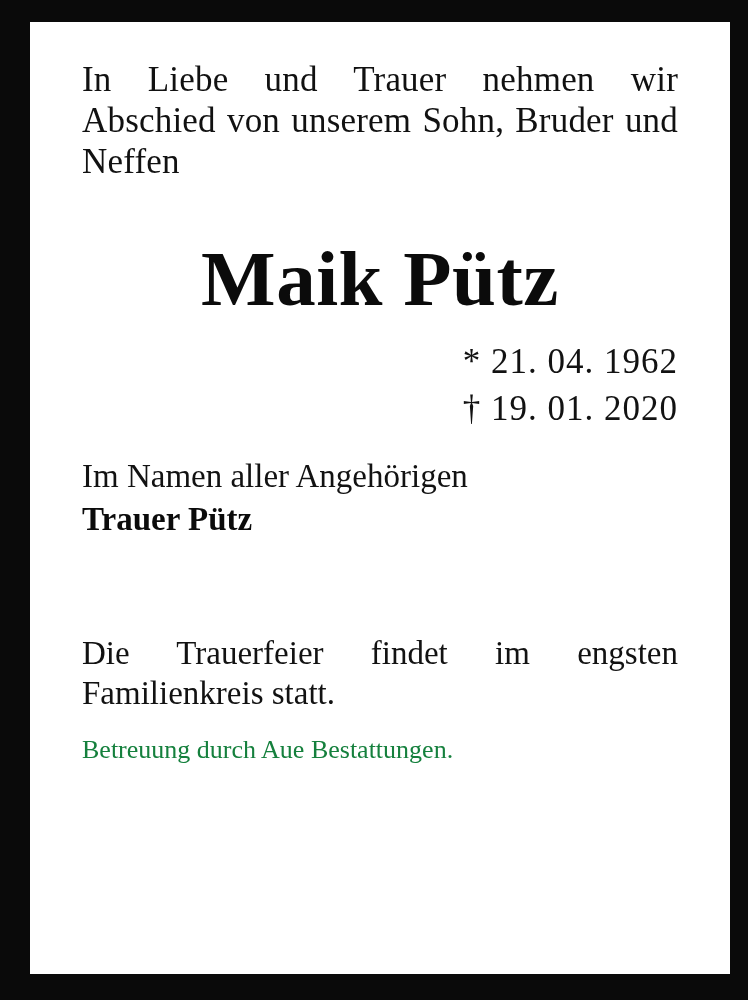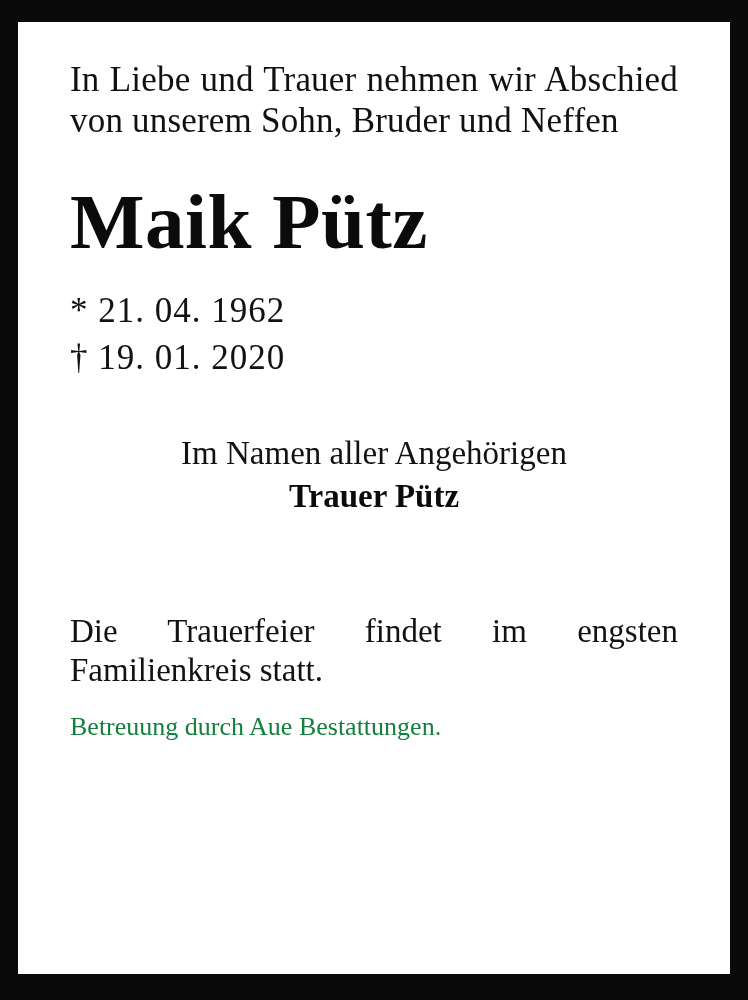--- a/index.html
+++ b/index.html
@@ -12,63 +12,62 @@
     height: 1000px;
     overflow: hidden;
     font-family: "Liberation Serif", serif;
     color: #111111;
   }
   .obituary-frame {
     box-sizing: border-box;
     width: 748px;
     height: 1000px;
     background: #0a0a0a;
-    padding: 22px 18px 26px 18px;
+    padding: 22px 18px 26px 30px;
   }
   .obituary-card {
     box-sizing: border-box;
     width: 100%;
     height: 100%;
     background: #ffffff;
     padding: 38px 52px 20px 52px;
     display: flex;
     flex-direction: column;
   }
   .intro {
     font-size: 35px;
     line-height: 1.17;
     text-align: justify;
     text-align-last: left;
     letter-spacing: 0.2px;
     color: #111111;
   }
   .name-block {
-    margin-top: 40px;
-    text-align: left;
+    margin-top: 56px;
+    text-align: center;
   }
   .deceased-name {
     font-size: 79px;
     font-weight: bold;
     line-height: 1.0;
     letter-spacing: 0.5px;
     color: #0b0b0b;
   }
   .dates {
-    margin-top: 26px;
-    text-align: left;
+    margin-top: 20px;
+    text-align: right;
   }
   .date-line {
     font-size: 35px;
     line-height: 1.35;
     letter-spacing: 1px;
     color: #121212;
   }
   .relatives {
-    margin-top: 52px;
-    text-align: center;
+    margin-top: 24px;
   }
   .relatives-intro {
     font-size: 33px;
     line-height: 1.25;
     color: #121212;
   }
   .family-name {
     font-size: 33px;
     font-weight: bold;
     line-height: 1.3;

